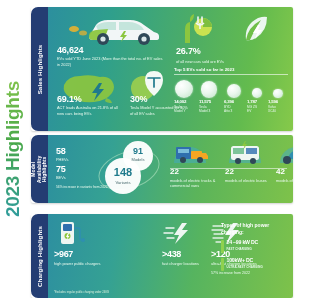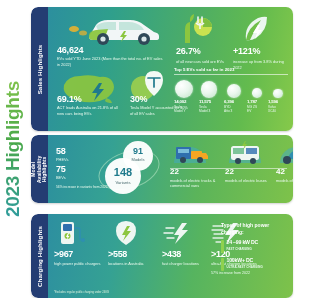--- a/index.html
+++ b/index.html
@@ -12,21 +12,21 @@
     display:flex;align-items:center;justify-content:center;
   }
   .master-title span{
     transform:rotate(-90deg);white-space:nowrap;
     font-size:19px;font-weight:bold;letter-spacing:-0.3px;
     background:linear-gradient(90deg,#2f9c9c 0%,#49a84a 55%,#7ec24a 100%);
     -webkit-background-clip:text;background-clip:text;color:transparent;
   }
 
   
-  .section{position:absolute;left:31px;border-radius:7px;overflow:hidden;
+  .section{position:absolute;left:31px;border-radius:2px;overflow:hidden;
            box-shadow:0 1px 2px rgba(0,0,0,.18);text-decoration:underline;}
   .tab{position:absolute;left:0;top:0;bottom:0;width:17px;background:#243d73;
        display:flex;align-items:center;justify-content:center;z-index:3;
        border-radius:7px 0 0 7px;}
   .tab span{transform:rotate(-90deg);white-space:nowrap;color:#fff;
             font-size:6.2px;font-weight:bold;letter-spacing:.1px;}
   .body{position:absolute;left:17px;right:0;top:0;bottom:0;}
 
   
   #sec-sales  .body{background:linear-gradient(100deg,#2c8f9e 0%,#2f9f8c 24%,#4fae63 58%,#63bb4e 80%,#86c94a 100%);}
@@ -144,24 +144,20 @@
         <div class="big">26.7%</div>
         <div class="sub" style="margin-top:3px;width:48px;">of all new cars sold are EVs</div>
       </div>
 
       <div class="icon-b">
         <svg viewBox="0 0 40 32" width="40" height="32">
           <path d="M12 27 Q10 12 24 5 Q30 3 33 4 Q33 18 22 25 Q17 28 12 27 Z" fill="#eaf6ee"></path>
           <path d="M12 27 Q14 14 27 7 Q20 18 16 27 Z" fill="#6fbf4a"></path>
           <path d="M24 12 l-5 8 h4 l-2 6 7-9 h-4 l2-5 z" fill="#ffffff"></path>
         </svg>
-      </div>
-      <div class="stat-b">
-        <div class="big">+121%</div>
-        <div class="sub" style="margin-top:3px;width:52px;">increase up from 3.8% during 2022</div>
       </div>
 
       <div class="map-wrap">
         <svg viewBox="0 0 72 34" width="72" height="34">
           <path d="M8 14 Q12 5 24 5 Q34 3 44 6 Q52 5 56 10 Q60 16 56 22 Q50 30 38 31 Q24 32 15 27 Q6 22 8 14 Z" fill="#8cc63f" opacity=".92"></path>
           <path d="M50 27 Q55 28 56 32 Q51 32 49 30 Z" fill="#8cc63f" opacity=".8"></path>
           <path d="M43 12 l-7 10 h5 l-3 8 10-12 h-5 l3 -6 z" fill="#1f7a8c"></path>
         </svg>
       </div>
       <div class="pct-act big">69.1%</div>
@@ -294,30 +290,20 @@
             <circle cx="13.5" cy="16" r="3" fill="#8cc63f"></circle>
             <path d="M14 13 l-2 4 h1.5 l-1 3 3-4 h-1.5 l1-3 z" fill="#fff"></path>
             <path d="M20 8 h4 q2 0 2 2 v8 q0 2 2 2" stroke="#2f8fb0" stroke-width="1.5" fill="none"></path>
             <circle cx="29" cy="20" r="2" fill="#2f8fb0"></circle>
           </svg>
         </div>
         <div class="num">&gt;967</div>
         <div class="txt">high power public chargers</div>
       </div>
 
-      <div class="ccol" style="left:60px;">
-        <div class="pic">
-          <svg viewBox="0 0 40 26" width="40" height="26">
-            <path d="M18 1 Q28 1 28 11 Q28 19 18 25 Q8 19 8 11 Q8 1 18 1 Z" fill="#eef6f2"></path>
-            <path d="M19 6 l-5 9 h3.5 l-2.5 6 8-10 h-4 l3 -5 z" fill="#8cc63f"></path>
-          </svg>
-        </div>
-        <div class="num">&gt;558</div>
-        <div class="txt">locations in Australia</div>
-      </div>
 
       <div class="ccol" style="left:114px;">
         <div class="pic">
           <svg viewBox="0 0 40 26" width="40" height="26">
             <path d="M20 3 l-8 12 h5 l-4 9 13-14 h-6 l5 -7 z" fill="#eef6f2"></path>
             <path d="M4 8 h8 M2 13 h9 M5 18 h7" stroke="#eef6f2" stroke-width="1.4" stroke-linecap="round"></path>
           </svg>
         </div>
         <div class="num">&gt;438</div>
         <div class="txt">fast charger locations</div>

